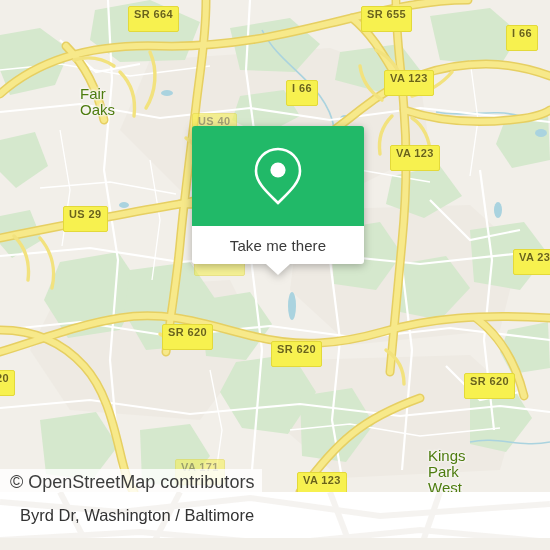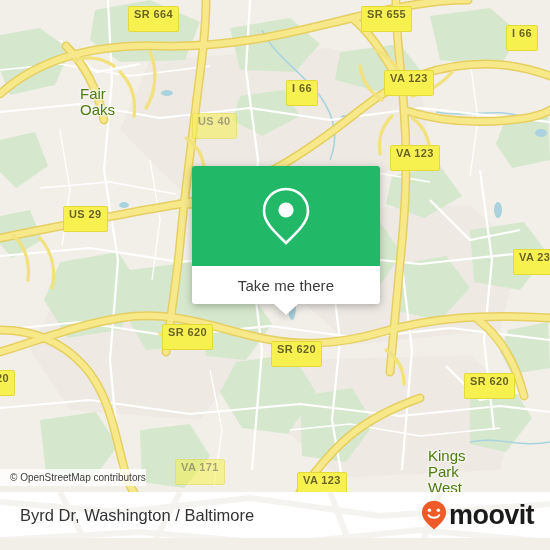--- a/index.html
+++ b/index.html
@@ -42,23 +42,22 @@
     white-space:pre;
     text-shadow:
       1px 0 2px #f7f5f1,-1px 0 2px #f7f5f1,
       0 1px 2px #f7f5f1,0 -1px 2px #f7f5f1,
       1px 1px 2px #f7f5f1,-1px -1px 2px #f7f5f1;
     pointer-events:none;
   }
 
   
   #popup{
-    position:absolute;left:192px;top:126px;width:188px;
+    position:absolute;left:192px;top:126px;width:172px;
     filter:drop-shadow(0 2px 4px rgba(0,0,0,.28));
-    margin-top:40px;
   }
   #popup-top{
     height:100px;background:#21b968;
     border-radius:3px 3px 0 0;
     display:flex;align-items:center;justify-content:center;
   }
   #popup-bottom{
     height:38px;background:#ffffff;
     border-radius:0 0 3px 3px;
     display:flex;align-items:center;justify-content:center;
@@ -72,22 +71,22 @@
     margin-left:-12px;width:0;height:0;
     border-left:12px solid transparent;
     border-right:12px solid transparent;
     border-top:11px solid #ffffff;
   }
 
   
   #attribution{
     position:absolute;left:0;top:469px;
     background:rgba(255,255,255,.80);
-    color:#3c3c3c;font-size:10px;
-    padding:3px 0 3px 10px;
+    color:#3c3c3c;font-size:18px;
+    padding:3px 8px 3px 10px;
     white-space:nowrap;
   }
 
   
   #footer{
     position:absolute;left:0;top:492px;width:550px;height:46px;
     background:#ffffff;
     display:flex;align-items:center;
     box-sizing:border-box;
     padding:0 16px 0 20px;
@@ -282,24 +281,15 @@
         <path d="M0 48 L140 40 L280 52 L420 38 L550 50"></path>
         <path d="M60 0 L90 58"></path>
         <path d="M180 0 L150 58"></path>
         <path d="M330 0 L352 58"></path>
         <path d="M440 0 L420 58"></path>
       </g>
     </svg>
 
     <div id="footer-title">Byrd Dr, Washington / Baltimore</div>
 
-    <div id="brand">
-      <svg id="brand-pin" viewBox="0 0 26 30">
-        <path d="M13 0.8 C6.2 0.8 0.9 6.1 0.9 12.6 C0.9 20 9.2 26.4 13 29.4 C16.8 26.4 25.1 20 25.1 12.6 C25.1 6.1 19.8 0.8 13 0.8 Z" fill="#ef5a28"></path>
-        <circle cx="8.4" cy="10.2" r="1.75" fill="#ffffff"></circle>
-        <circle cx="17.3" cy="10.2" r="1.75" fill="#ffffff"></circle>
-        <path d="M7.6 15.2 C9.6 18.6 16.2 18.6 18.2 15.2" stroke="#ffffff" stroke-width="2" fill="none" stroke-linecap="round"></path>
-      </svg>
-      <span id="brand-word">moovit</span>
-    </div>
   </div>
 
 </div>
 
 </body></html>

